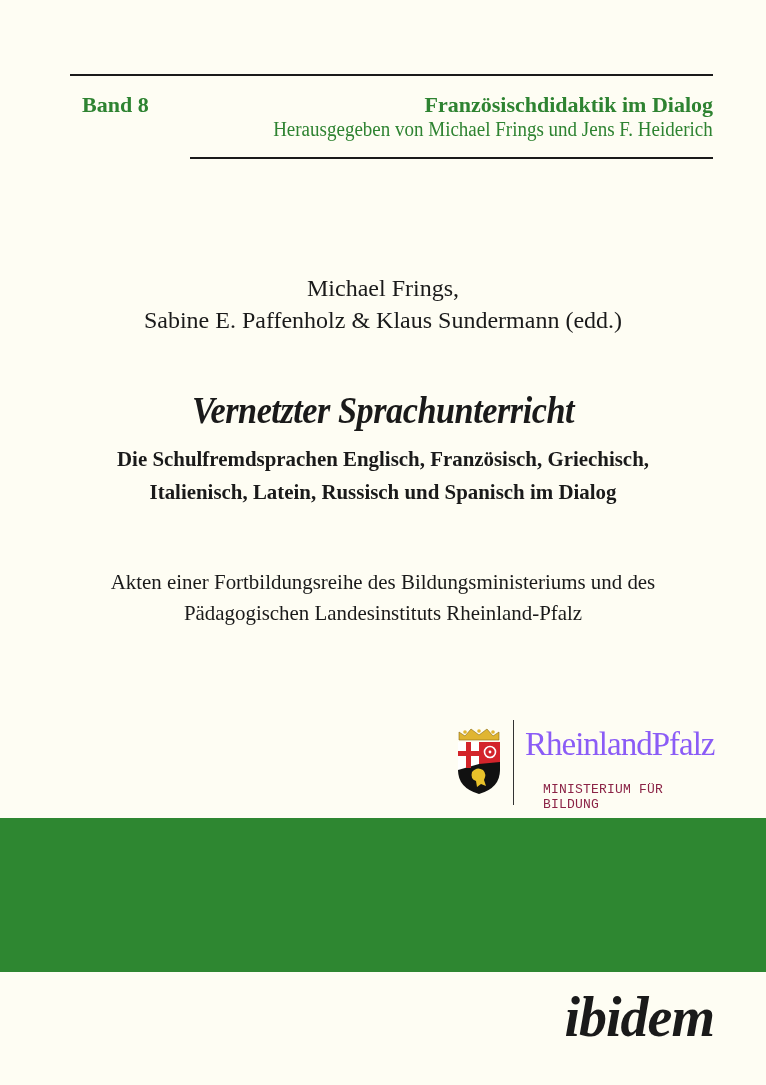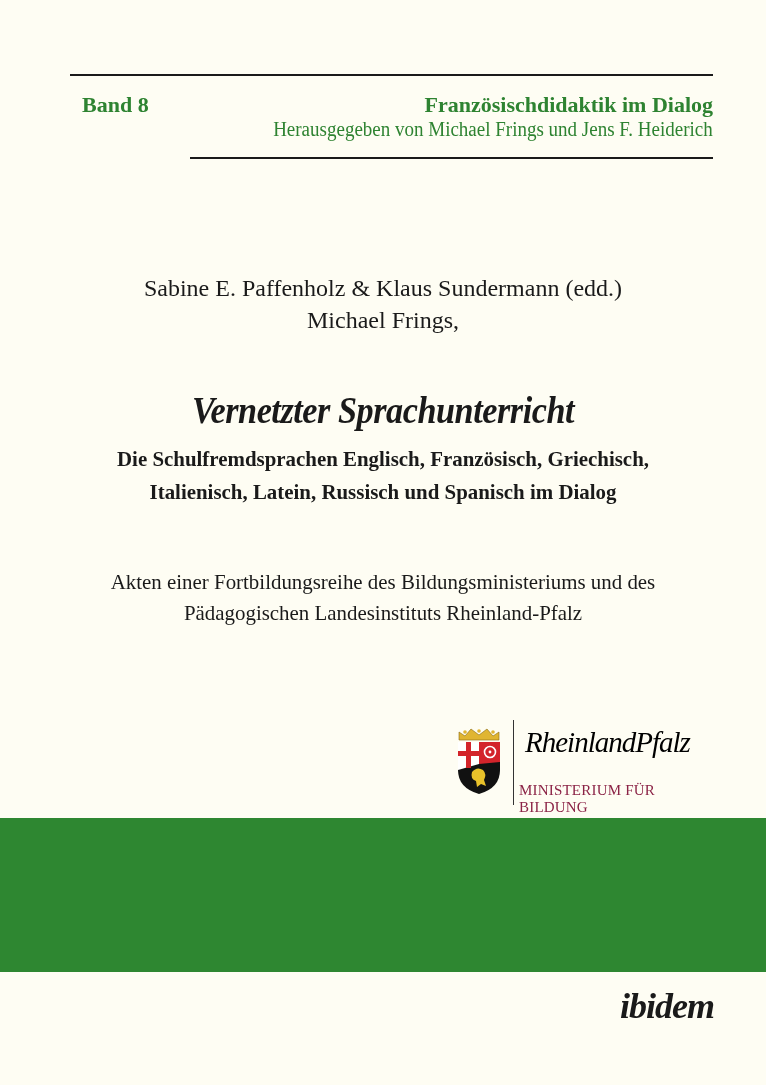--- a/index.html
+++ b/index.html
@@ -10,39 +10,39 @@
   .center { left:0; width:766px; text-align:center; }
   .band4 { left:82px; top:92px; font-size:22px; font-weight:bold; }
   .series-title { right:53px; top:92px; font-size:22px; font-weight:bold; text-align:right;margin-left:43px; }
   .series-sub { right:53px; top:118px; font-size:20px; text-align:right; transform:scaleX(0.95); transform-origin:right; }
   .authors { font-size:24px; line-height:32px; top:272px; }
   .title { top:388px; font-size:38px; font-style:italic; font-weight:bold; letter-spacing:-0.5px; transform:scaleX(0.9); }
   .subtitle { top:442px; font-size:22px; font-weight:bold; line-height:33px; transform:scaleX(0.95); }
   .proceedings { top:566px; font-size:22px; line-height:31px; transform:scaleX(0.95); }
   .logo { left:455px; top:720px; width:270px; height:85px; }
   .logo-divider { position:absolute; left:58px; top:0; width:1px; height:85px; background:#333; }
-  .logo-name { position:absolute; left:70px; top:6px; font-size:29px; letter-spacing:-1px; color:#000000;font-style:italic; }
-  .logo-ministry { position:absolute; left:64px; top:62px; font-family:Liberation Serif, serif; font-size:15px; color:#8b2346; letter-spacing:0.2px; }
+  .logo-name { position:absolute; left:70px; top:6px; font-size:33px; letter-spacing:-1px; color:#8b5cf6; }
+  .logo-ministry { position:absolute; left:88px; top:62px; font-family:Liberation Mono, monospace; font-size:13px; color:#8b2346; letter-spacing:0.2px; }
   .green-band { left:0; top:818px; width:766px; height:154px; background:#2e8731; }
-  .publisher { right:52px; top:985px; font-size:36px; font-style:italic; font-weight:bold; letter-spacing:-1px;margin-left:24px; }
+  .publisher { right:52px; top:985px; font-size:56px; font-style:italic; font-weight:bold; letter-spacing:-1px;margin-left:24px; }
 </style>
 </head>
 <body>
 
 <div class="rule" style="left:70px; top:74px; width:643px;"></div>
 
 <div class="abs band4 green">Band 8</div>
 <div class="abs series-title green">Französischdidaktik im Dialog</div>
 <div class="abs series-sub green">Herausgegeben von Michael Frings und Jens F. Heiderich</div>
 
 <div class="rule" style="left:190px; top:157px; width:523px;"></div>
 
 <div class="abs center authors">
+  <div>Michael Frings,</div>
   <div>Sabine E. Paffenholz &amp; Klaus Sundermann (edd.)</div>
-  <div>Michael Frings,</div>
 </div>
 
 <div class="abs center title">Vernetzter Sprachunterricht</div>
 
 <div class="abs center subtitle">
   <div>Die Schulfremdsprachen Englisch, Französisch, Griechisch,</div>
   <div>Italienisch, Latein, Russisch und Spanisch im Dialog</div>
 </div>
 
 <div class="abs center proceedings">

